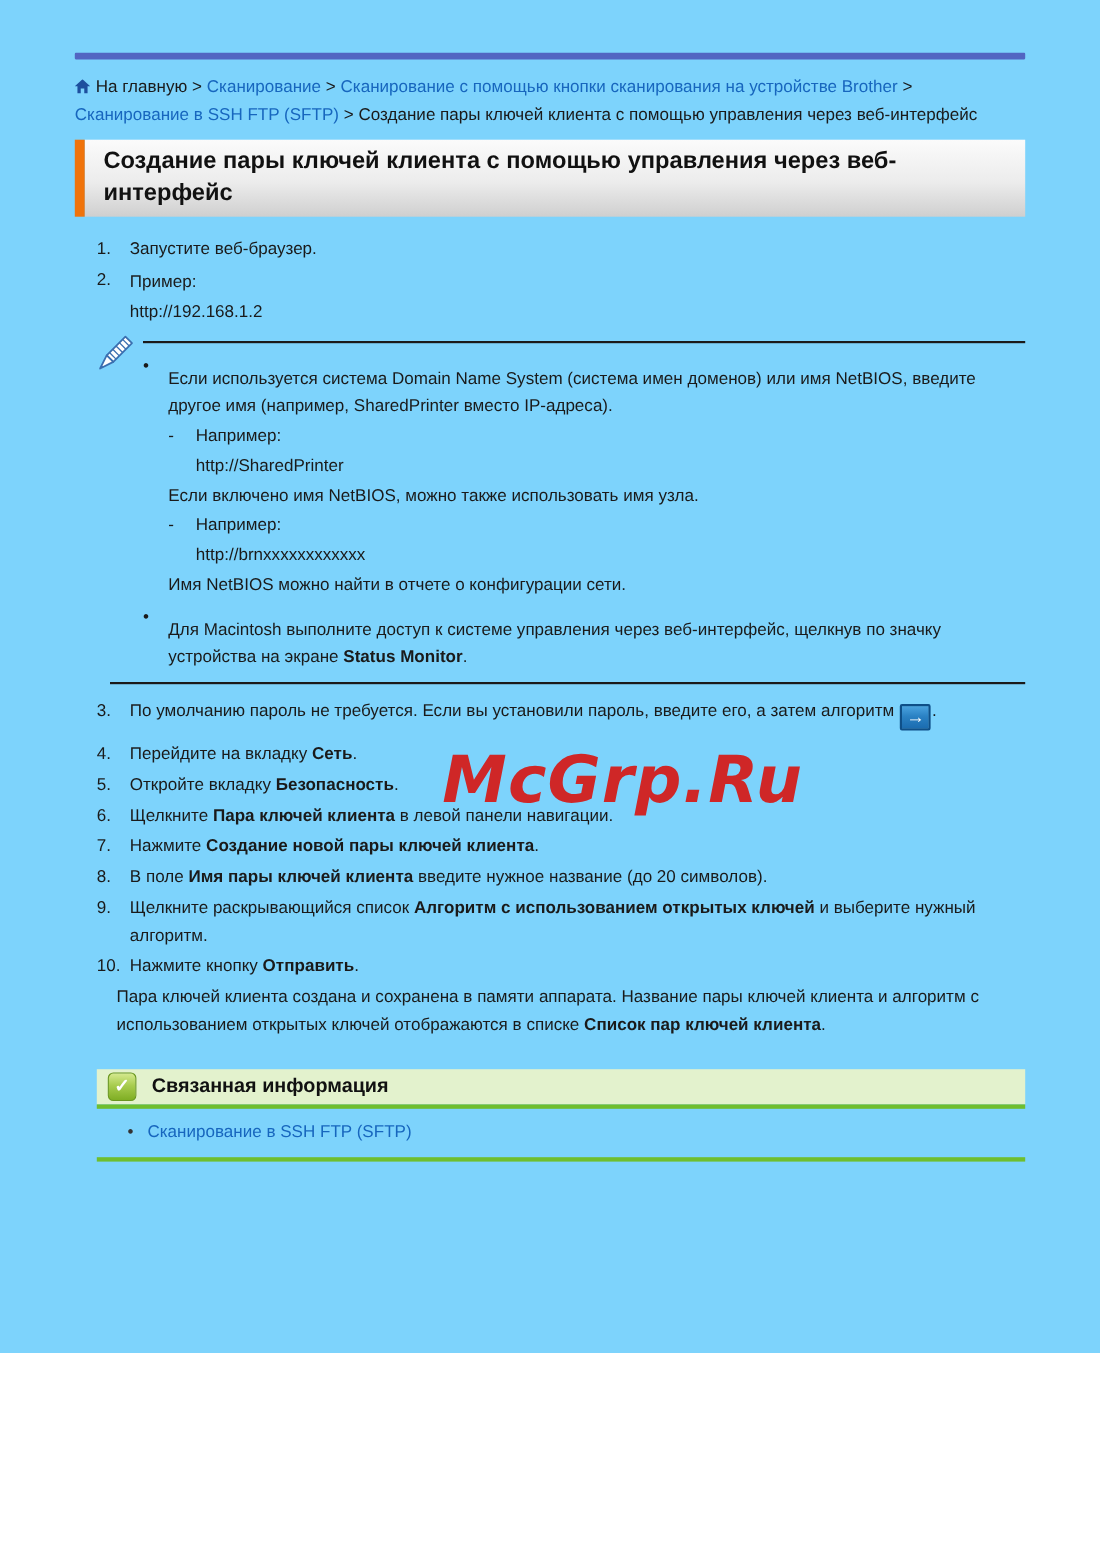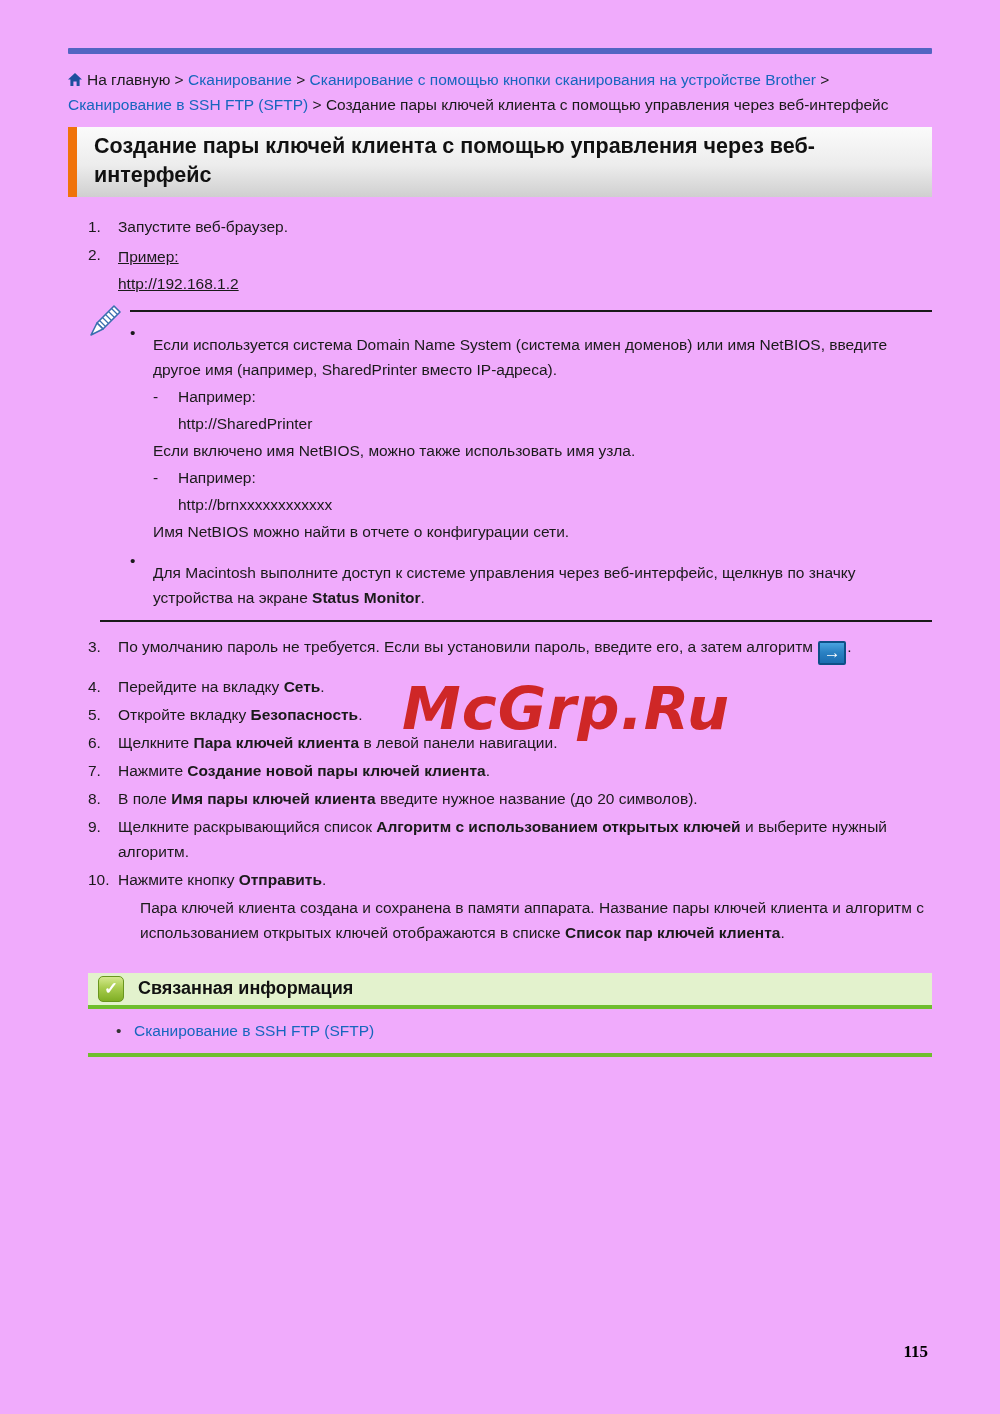--- a/index.html
+++ b/index.html
@@ -1,19 +1,19 @@
 <!DOCTYPE html>
 <html><head>
 <meta charset="utf-8">
 <style>
   * { margin:0; padding:0; box-sizing:border-box; }
   body { background:#ffffff; }
   .page {
-    position:relative; width:1000px; height:1414px; margin:0 auto;
-    background:#f0abfc; color:#1a1a1a;
+    position:relative; width:1000px; height:1230px; margin:0 auto;
+    background:#7dd3fc; color:#1a1a1a;
     font-family:"Liberation Sans", sans-serif; font-size:15.5px;
     overflow:hidden;
   }
   .content { margin:0 68px; width:864px; }
 
   .top-rule { margin-top:48px; height:6px; background:#5265c2; border-radius:1px; }
 
   
   .breadcrumb { margin-top:14px; line-height:24px; }
   .bc-link { color:#1766be; cursor:pointer; }
@@ -27,21 +27,21 @@
     border-left:9px solid #f0730a;
     padding:5px 20px 7px 17px;
   }
   .title-block h1 { font-size:21.5px; font-weight:bold; line-height:29px; color:#111; }
 
   
   .steps { margin-top:17px; }
   .step { display:flex; margin:0 0 3px 20px; }
   .step-num { width:30px; flex:0 0 30px; line-height:25px; }
   .step-text { flex:1; line-height:25px; }
-  .example-line { margin-top:2px; line-height:25px;text-decoration:underline; }
+  .example-line { margin-top:2px; line-height:25px; }
 
   
   .arrow-btn {
     display:inline-flex; width:28px; height:24px; margin:0 1px;
     align-items:center; justify-content:center;
     background:linear-gradient(180deg,#4aa3e0 0%, #2b82c4 45%, #1b6cb0 100%);
     border:2px solid #0e4f88; border-radius:2px;
     color:#ffffff; font-weight:bold; font-size:17px; line-height:1;
     vertical-align:-6px;
   }
@@ -55,21 +55,21 @@
   .note-item { display:flex; }
   .note-item + .note-item { margin-top:4px; }
   .note-bullet { width:23px; flex:0 0 23px; line-height:25px; }
   .note-item-text { flex:1; line-height:25px;margin-top:12px; }
   .note-sub { display:flex; margin-top:2px; }
   .note-dash { width:25px; flex:0 0 25px; }
   .note-sub-url { margin:2px 0 0 25px; }
   .note-mid { margin-top:2px; }
 
   
-  .result-para { margin:2px 0 0 72px; line-height:25px; }
+  .result-para { margin:2px 0 0 38px; line-height:25px; }
 
   
   .related { margin:28px 0 0 20px; }
   .related-header {
     display:flex; align-items:center; height:32px;
     background:#e3f2cd; padding-left:10px;
   }
   .check-icon {
     width:26px; height:26px; border-radius:5px;
     background:linear-gradient(180deg,#d4e98e 0%, #a8cc4e 45%, #7fae24 100%);

